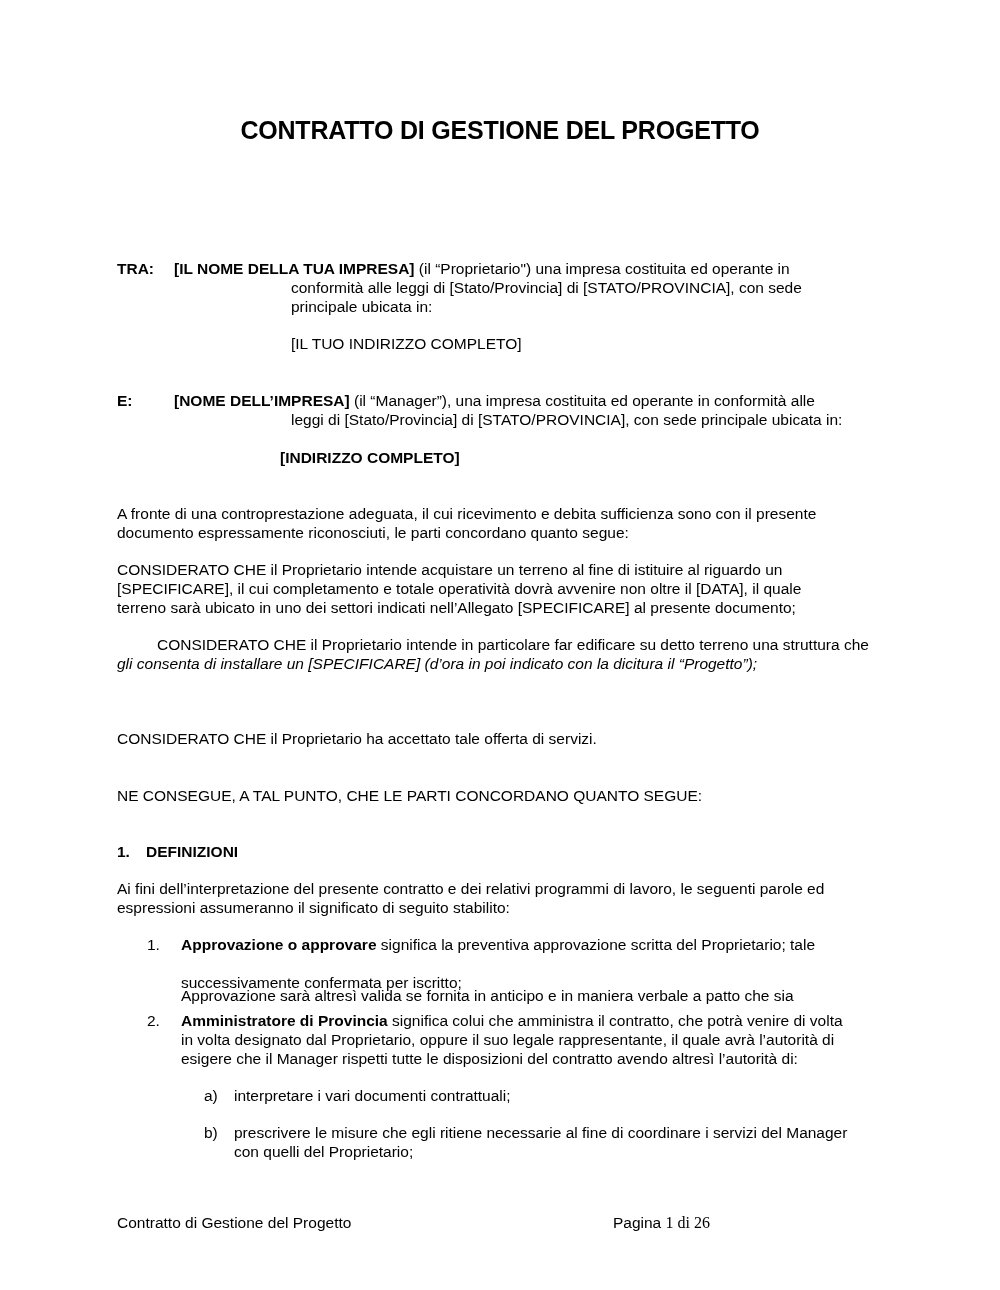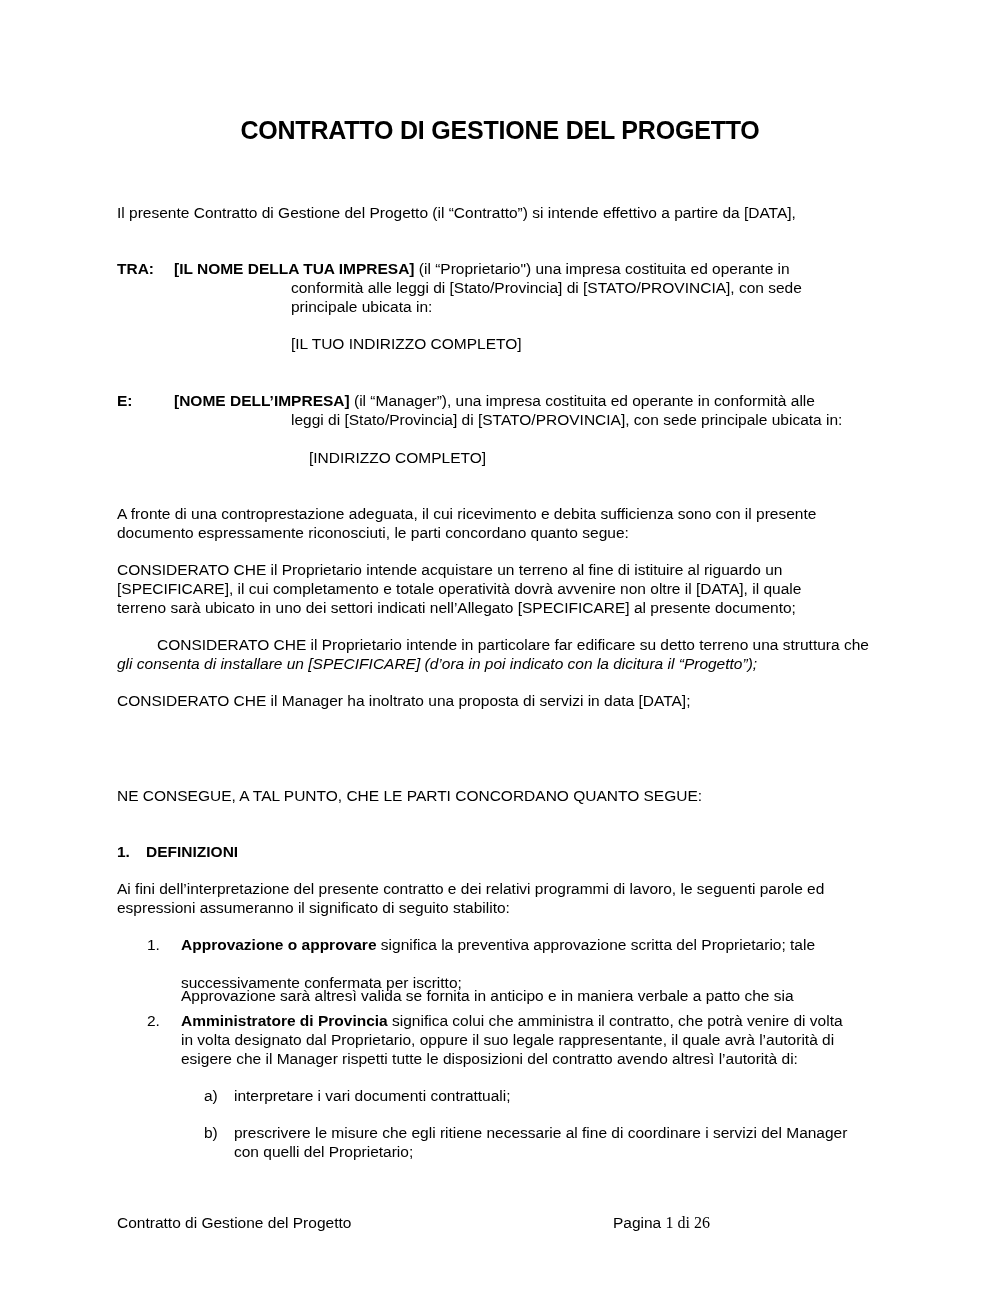--- a/index.html
+++ b/index.html
@@ -12,54 +12,53 @@
   .b { font-weight: bold; }
   .serif { font-family: "Liberation Serif", serif; font-size: 16px; }
 </style>
 </head>
 <body>
 
 <div class="page">
 
   <div class="title">CONTRATTO DI GESTIONE DEL PROGETTO</div>
 
-  <div class="abs" style="left:117px; top:203px;">Il presente Contratto di Gestione del Progetto (il “Contratto”) si intende effettivo a partire da [DATA],</div>
 
   <div>
     <div class="abs b" style="left:117px; top:259px;">TRA:</div>
     <div class="abs" style="left:174px; top:259px;"><span class="b">[IL NOME DELLA TUA IMPRESA]</span><span> (il “Proprietario") una impresa costituita ed operante in</span></div>
     <div class="abs" style="left:291px; top:278px;">conformità alle leggi di [Stato/Provincia] di [STATO/PROVINCIA], con sede</div>
     <div class="abs" style="left:291px; top:297px;">principale ubicata in:</div>
     <div class="abs" style="left:291px; top:334px;">[IL TUO INDIRIZZO COMPLETO]</div>
   </div>
 
   <div>
     <div class="abs b" style="left:117px; top:391px;">E:</div>
     <div class="abs" style="left:174px; top:391px;"><span class="b">[NOME DELL’IMPRESA]</span><span> (il “Manager”), una impresa costituita ed operante in conformità alle</span></div>
     <div class="abs" style="left:291px; top:410px;">leggi di [Stato/Provincia] di [STATO/PROVINCIA], con sede principale ubicata in:</div>
-    <div class="abs" style="left:309px; top:448px;">[INDIRIZZO COMPLETO]</div>
+    <div class="abs" style="left:280px; top:448px;font-weight:bold;">[INDIRIZZO COMPLETO]</div>
   </div>
 
   <div>
     <div class="abs" style="left:117px; top:504px;">A fronte di una controprestazione adeguata, il cui ricevimento e debita sufficienza sono con il presente</div>
     <div class="abs" style="left:117px; top:523px;">documento espressamente riconosciuti, le parti concordano quanto segue:</div>
   </div>
 
   <div>
     <div class="abs" style="left:117px; top:560px;">CONSIDERATO CHE il Proprietario intende acquistare un terreno al fine di istituire al riguardo un</div>
     <div class="abs" style="left:117px; top:579px;">[SPECIFICARE], il cui completamento e totale operatività dovrà avvenire non oltre il [DATA], il quale</div>
     <div class="abs" style="left:117px; top:598px;">terreno sarà ubicato in uno dei settori indicati nell’Allegato [SPECIFICARE] al presente documento;</div>
   </div>
 
   <div>
     <div class="abs" style="left:117px; top:635px;margin-left:40px;">CONSIDERATO CHE il Proprietario intende in particolare far edificare su detto terreno una struttura che</div>
     <div class="abs" style="left:117px; top:654px;font-style:italic;">gli consenta di installare un [SPECIFICARE] (d’ora in poi indicato con la dicitura il “Progetto”);</div>
   </div>
 
-  <div class="abs" style="left:117px; top:691px;">CONSIDERATO CHE il Manager ha inoltrato una proposta di servizi in data [DATA];</div>
+  <div class="abs" style="left:117px; top:729px;">CONSIDERATO CHE il Proprietario ha accettato tale offerta di servizi.</div>
 
   <div class="abs" style="left:117px; top:786px;">NE CONSEGUE, A TAL PUNTO, CHE LE PARTI CONCORDANO QUANTO SEGUE:</div>
 
   <div>
     <div class="abs b" style="left:117px; top:842px;">1.</div>
     <div class="abs b" style="left:146px; top:842px;">DEFINIZIONI</div>
 
     <div class="abs" style="left:117px; top:879px;">Ai fini dell’interpretazione del presente contratto e dei relativi programmi di lavoro, le seguenti parole ed</div>
     <div class="abs" style="left:117px; top:898px;">espressioni assumeranno il significato di seguito stabilito:</div>
 

